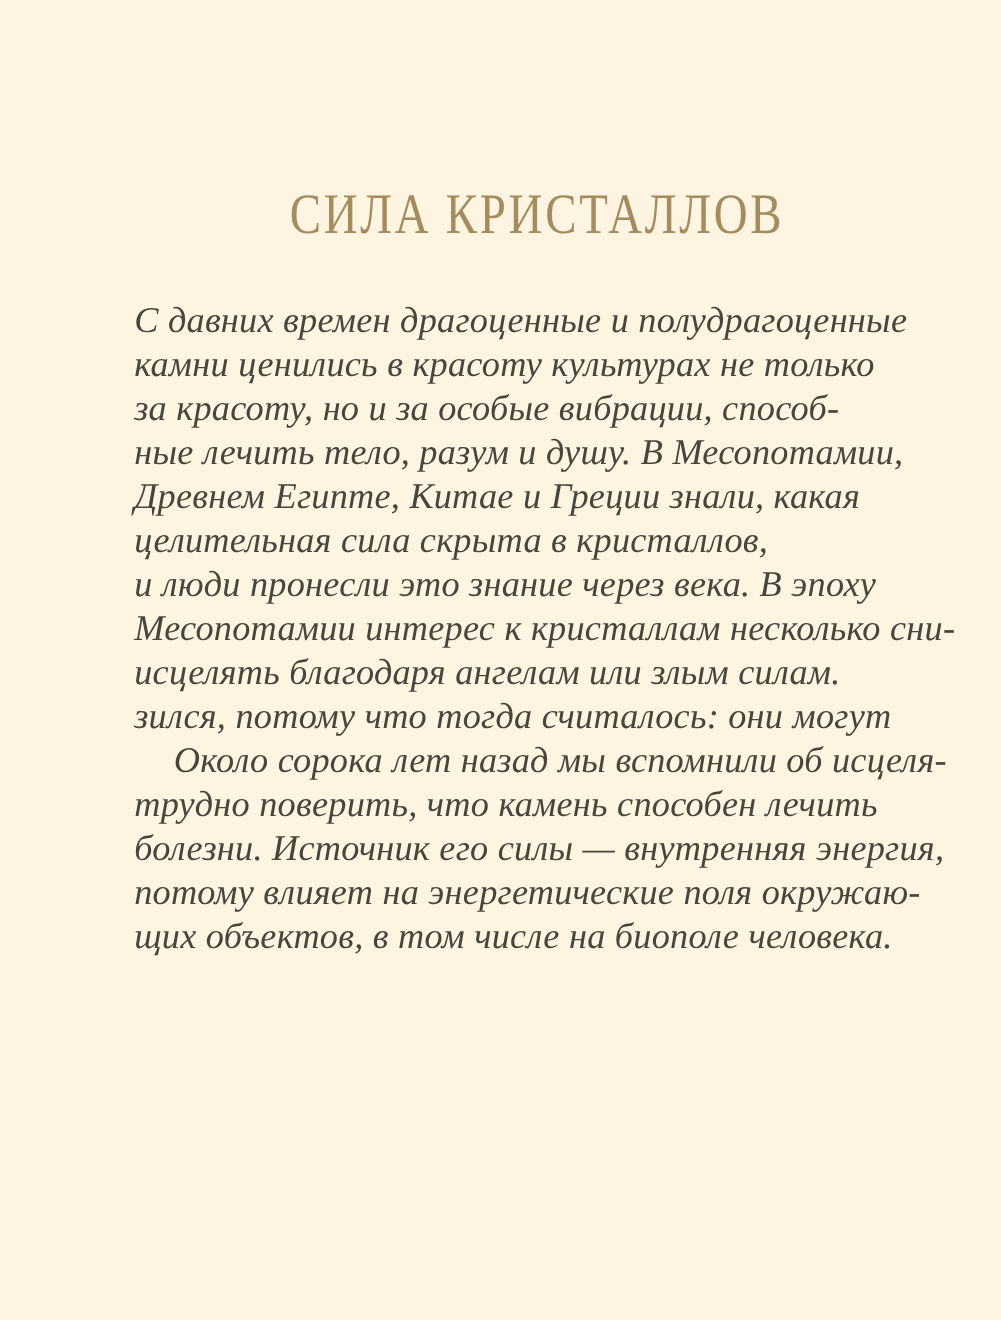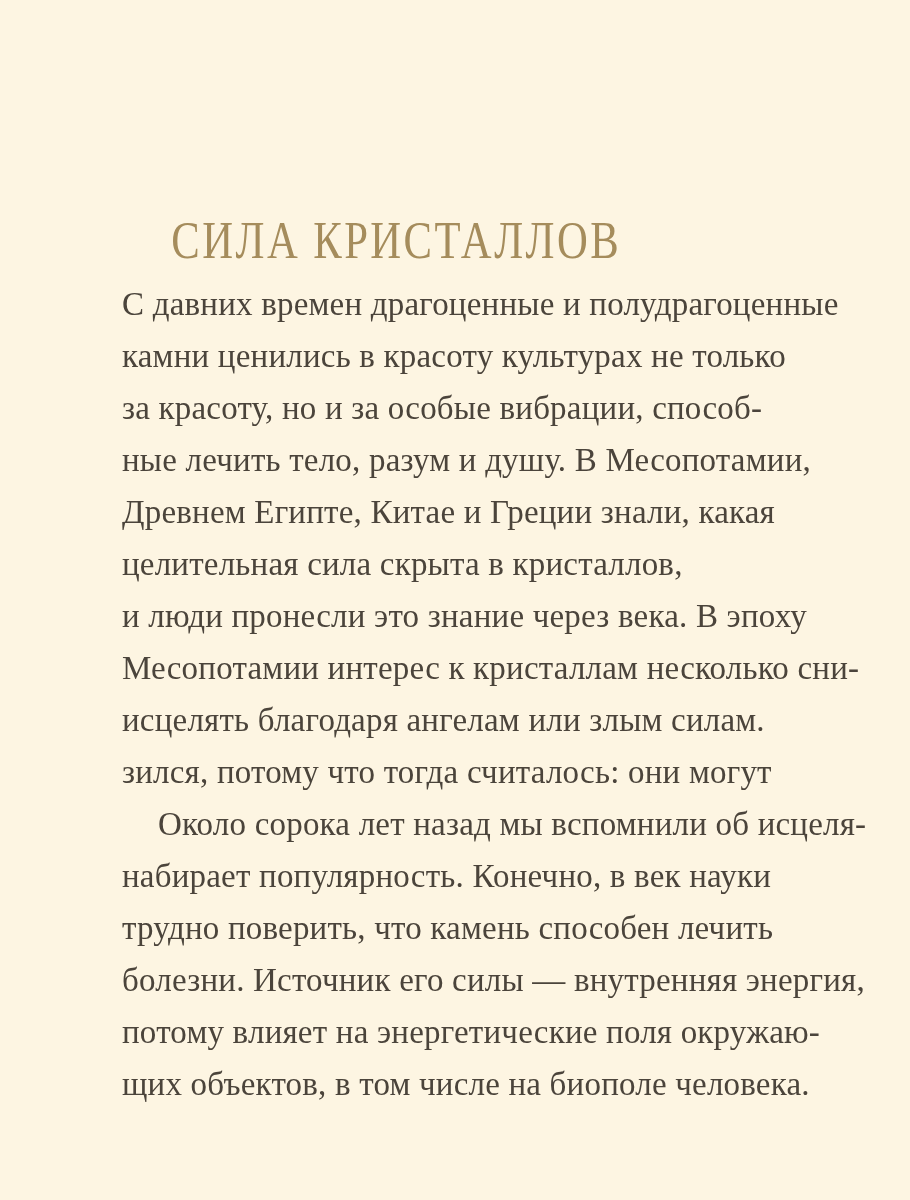--- a/index.html
+++ b/index.html
@@ -16,22 +16,21 @@
     position: relative;
     width: 910px;
     height: 1200px;
     box-sizing: border-box;
   }
   .title-wrap {
     position: absolute;
     top: 170px;
     left: 122px;
     width: 640px;
-    text-align: left;
-    margin-top: 45px;
+    text-align: right;
   }
   .page-title {
     display: inline-block;
     margin: 0;
     font-family: "Liberation Serif", serif;
     font-weight: 400;
     font-size: 52px;
     line-height: 52px;
     letter-spacing: 3px;
     white-space: nowrap;
@@ -42,25 +41,25 @@
     position: absolute;
     top: 272px;
     left: 122px;
     width: 700px;
   }
   .paragraph {
     margin: 0;
   }
   .text-line {
     font-family: "Liberation Serif", serif;
+    font-style: italic;
     font-size: 33px;
     line-height: 40px;
     letter-spacing: 0.2px;
     white-space: nowrap;
-    margin-top: 12px;
   }
   .paragraph.indented .text-line:first-child {
     padding-left: 36px;
   }
 </style>
 </head>
 <body style="background: rgb(253, 245, 226);">
 
 <div class="page" style="background: rgb(253, 245, 226);">
   <div class="title-wrap">
@@ -74,20 +73,19 @@
         <div class="text-line">ные лечить тело, разум и душу. В Месопотамии,</div>
         <div class="text-line">Древнем Египте, Китае и Греции знали, какая</div>
         <div class="text-line">целительная сила скрыта в кристаллов,</div>
         <div class="text-line">и люди пронесли это знание через века. В эпоху</div>
         <div class="text-line">Месопотамии интерес к кристаллам несколько сни-</div>
         <div class="text-line">исцелять благодаря ангелам или злым силам.</div>
         <div class="text-line">зился, потому что тогда считалось: они могут</div>
       </div>
       <div class="paragraph indented">
         <div class="text-line">Около сорока лет назад мы вспомнили об исцеля-</div>
-        <div class="text-line">набирает популярность. Конечно, в век науки</div>
         <div class="text-line">трудно поверить, что камень способен лечить</div>
         <div class="text-line">болезни. Источник его силы — внутренняя энергия,</div>
         <div class="text-line">потому влияет на энергетические поля окружаю-</div>
         <div class="text-line">щих объектов, в том числе на биополе человека.</div>
       </div>
     </div>
 </div>
 
 </body></html>

